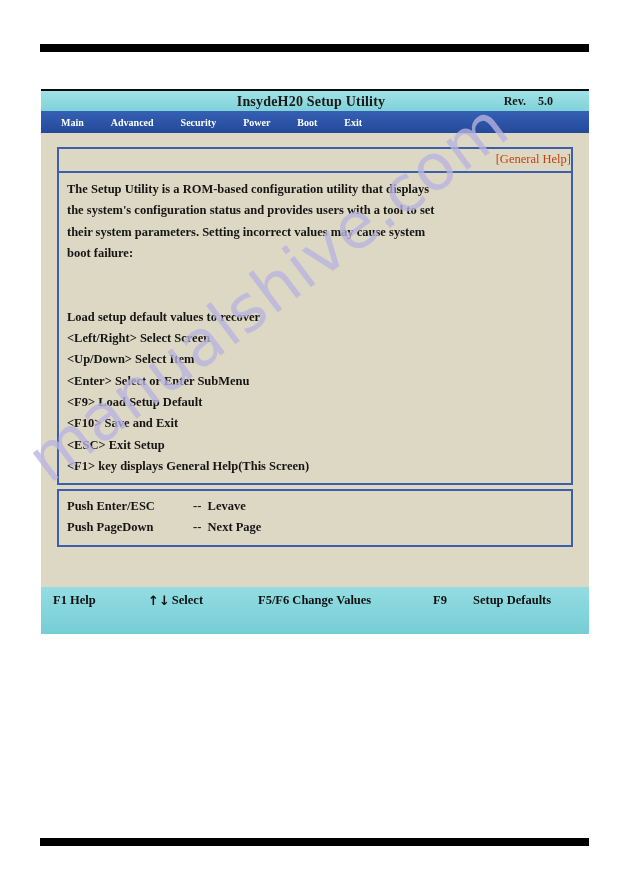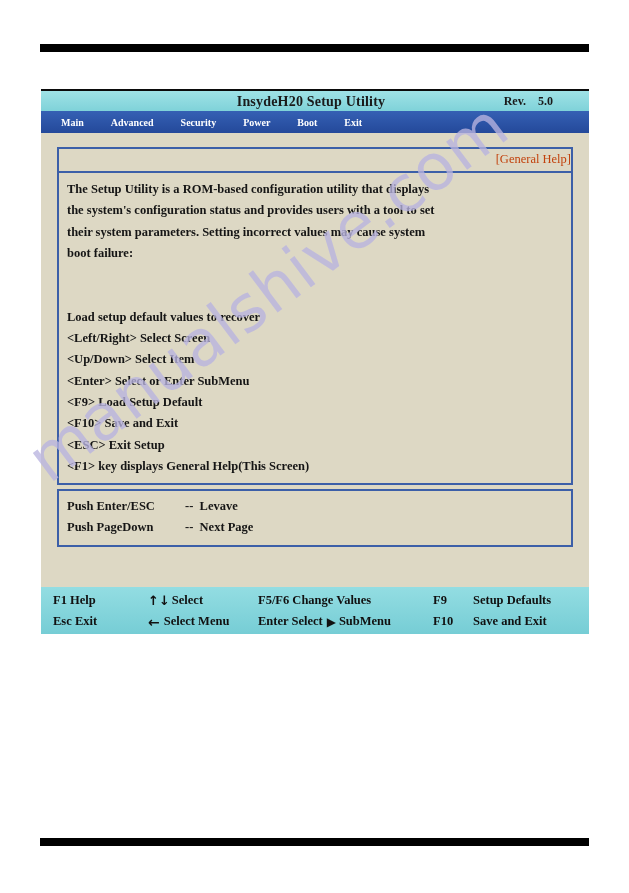--- a/index.html
+++ b/index.html
@@ -128,20 +128,21 @@
     border: 2px solid #3c5fa8;
     padding: 5px 8px 6px 8px;
     box-sizing: border-box;
   }
   .push-row {
     font-size: 12.5px;
     font-weight: bold;
     color: #151515;
     line-height: 21.3px;
     display: flex;
+    gap: 8px;
   }
   .push-key  { width: 118px; white-space: pre; }
   .push-desc { white-space: pre; }
 
   
   .bios-footer {
     position: absolute;
     left: 0; right: 0;
     bottom: 0;
     height: 47px;
@@ -253,33 +254,19 @@
       <div class="fcell fc1">F1 Help</div>
       <div class="fcell fc2">
         <span class="glyph glyph-up">↑</span>
         <span class="glyph glyph-dn">↓</span>
         <span>Select</span>
       </div>
       <div class="fcell fc3">F5/F6 Change Values</div>
       <div class="fcell fc4">F9</div>
       <div class="fcell fc5">Setup Defaults</div>
     </div>
-    <div class="footer-row">
-      <div class="fcell fc1">Esc Exit</div>
-      <div class="fcell fc2">
-        <span class="glyph glyph-lt">←</span>
-        <span>Select Menu</span>
-      </div>
-      <div class="fcell fc3">
-        <span>Enter Select</span>
-        <span class="glyph glyph-rt">▶</span>
-        <span>SubMenu</span>
-      </div>
-      <div class="fcell fc4">F10</div>
-      <div class="fcell fc5">Save and Exit</div>
-    </div>
   </div>
 
 </div>
 
 <div class="rule rule-bottom"></div>
 
 <div class="watermark">manualshive.com</div>
 
 </body></html>

